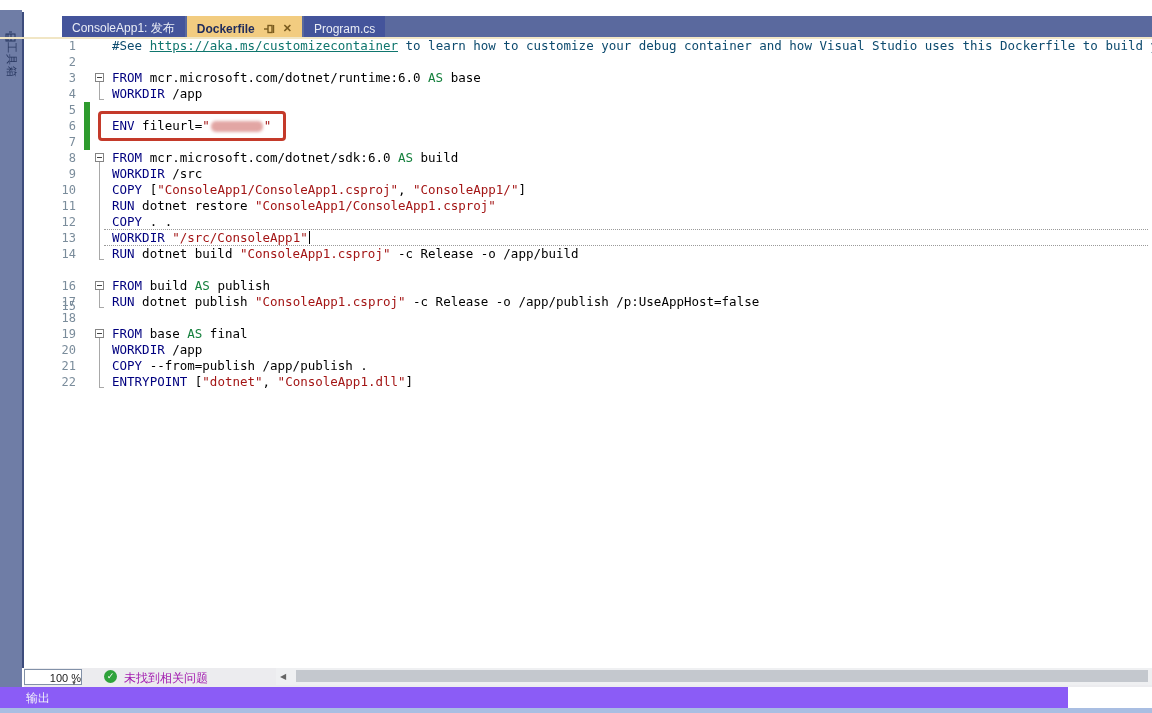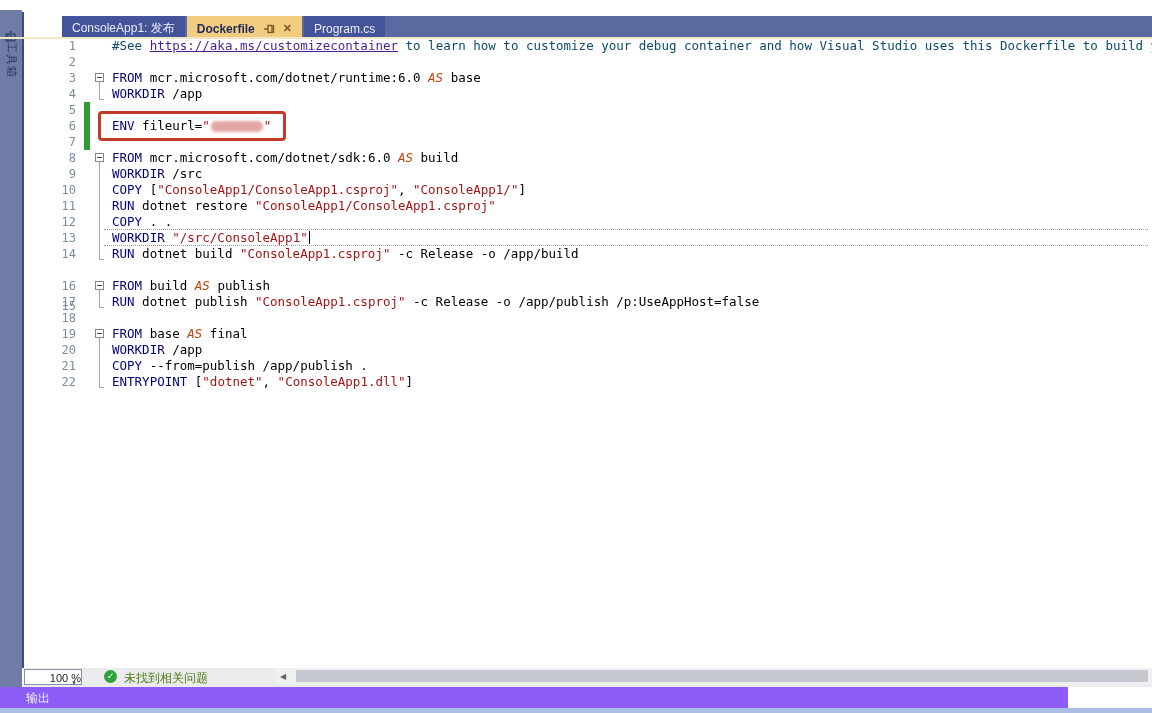--- a/index.html
+++ b/index.html
@@ -27,23 +27,23 @@
 
   
   .editor{position:absolute;left:24px;top:39px;width:1128px;height:629px;background:#fff;}
   #code-layer{position:absolute;left:0;top:38px;width:1152px;}
   .code-row{position:absolute;left:0;height:16px;width:1152px;}
   .lnum{position:absolute;left:30px;top:1px;width:46px;text-align:right;
         font-family:"DejaVu Sans Mono",monospace;font-size:12px;color:#7A8C9B;}
   .ltext{position:absolute;left:112px;top:0;height:16px;line-height:16px;white-space:pre;
          font-family:"DejaVu Sans Mono",monospace;font-size:12.5px;color:#000;}
   .tk-c{color:#0c4a6e;}
-  .tk-l{color:#4c1d95;text-decoration:underline;}
+  .tk-l{color:#0f766e;text-decoration:underline;}
   .tk-k{color:#00007F;}
-  .tk-a{color:#c2410c;font-style:italic;}
+  .tk-a{color:#15803d;}
   .tk-s{color:#A31515;}
   .tk-p{color:#000000;}
   .blur-blob{display:inline-block;width:52px;height:11px;background:#E2A6A4;border-radius:5px;
              filter:blur(1.5px);vertical-align:middle;margin:0 1px;}
   .caret{display:inline-block;width:1px;height:13px;background:#000;vertical-align:-2px;margin-left:1px;}
   .fold-box{position:absolute;left:95px;width:9px;height:9px;border:1px solid #848484;background:#fff;
             box-sizing:border-box;}
   .fold-box::before{content:"";position:absolute;left:1px;top:3px;width:5px;height:1px;background:#444;}
   .fold-guide{position:absolute;left:99px;width:1px;background:#A8A8A8;}
   .fold-tick{position:absolute;left:99px;width:5px;height:1px;background:#A8A8A8;}
@@ -54,21 +54,21 @@
                   border-radius:4px;box-sizing:border-box;}
 
   
   .status-row{position:absolute;left:24px;top:668px;width:1128px;height:19px;background:#ECECEF;}
   .zoom-select{position:absolute;left:0px;top:1px;width:58px;height:16px;background:#fff;
                border:1px solid #8291A8;font-size:11px;color:#222;line-height:16px;padding-left:5px;
                box-sizing:border-box;text-align:right;}
   .zoom-caret{position:absolute;right:4px;top:5px;font-size:6px;color:#555;}
   .check-icon{position:absolute;left:80px;top:2px;width:13px;height:13px;border-radius:50%;
               background:#2FA33B;color:#fff;font-size:9px;line-height:13px;text-align:center;}
-  .status-msg{position:absolute;left:100px;top:2px;font-size:12px;color:#4d7c0f;}
+  .status-msg{position:absolute;left:100px;top:2px;font-size:12px;color:#a21caf;}
   .hscroll{position:absolute;left:252px;top:0;width:876px;height:17px;background:#EFF0F2;}
   .hscroll-arrow{position:absolute;left:4px;top:4px;font-size:8px;color:#666;}
   .hscroll-thumb{position:absolute;left:20px;top:2px;width:852px;height:12px;background:#C4C8CE;}
 
   
   .output-band{position:absolute;left:0;top:687px;width:1044px;height:21px;background:#8b5cf6;padding-left:24px;}
   .output-title{position:absolute;left:26px;top:3px;font-size:12px;color:#F0F2F8;}
   .bottom-strip{position:absolute;left:0;top:708px;width:1152px;height:5px;background:#A9BEE2;}
 </style>
 </head>

